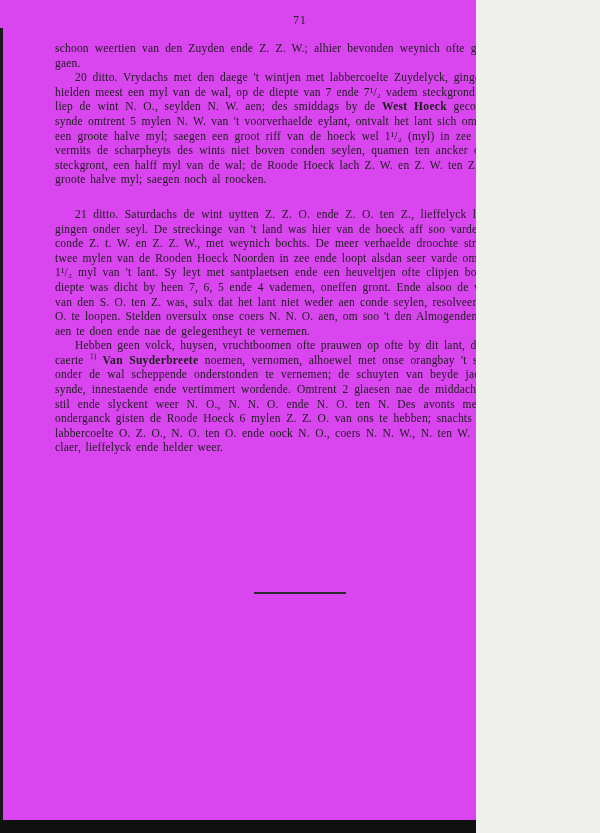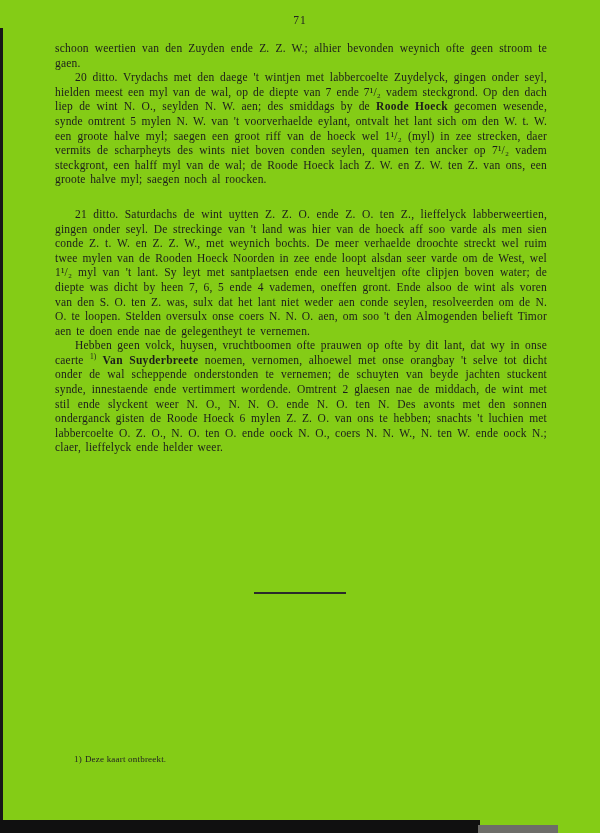--- a/index.html
+++ b/index.html
@@ -3,22 +3,22 @@
 <meta charset="utf-8">
 <style>
   * { margin:0; padding:0; box-sizing:border-box; }
   html, body { width:600px; height:833px; }
   body {
     background:#efefec;
     font-family:"Liberation Serif","DejaVu Serif",serif;
   }
   .page {
     position:relative;
-    width:600px; height:833px;
-    background:#84cc16;
+    width:476px; height:833px;
+    background:#d946ef;
     overflow:hidden;
     color:#1c1c1c;
   }
   .page-number {
     position:absolute;
     top:14px; left:0; width:600px;
     text-align:center;
     font-size:11.5px;
     letter-spacing:1px;
     color:#222;
@@ -82,32 +82,31 @@
   <div class="scan-edge-bottom"></div>
   <div class="scan-edge-bottom-tail"></div>
 
   <div class="page-number">71</div>
 
   <div class="text-block">
 
     <p class="para first"><span>schoon weertien van den Zuyden ende Z. Z. W.; alhier bevonden weynich ofte geen stroom te gaen.</span></p>
 
     <p class="para"><span>20 ditto. Vrydachs met den daege 't wintjen met labbercoelte Zuydelyck, gingen onder seyl, hielden meest een myl van de wal, op de diepte van 7 ende 7¹/₂ vadem steckgrond. Op den dach liep de wint N. O., seylden N. W. aen; des smiddags by de</span>
-      <span class="bold">Roode Hoeck</span>
+      <span class="bold">West Hoeck</span>
       <span>gecomen wesende, synde omtrent 5 mylen N. W. van 't voorverhaelde eylant, ontvalt het lant sich om den W. t. W. een groote halve myl; saegen een groot riff van de hoeck wel 1¹/₂ (myl) in zee strecken, daer vermits de scharpheyts des wints niet boven conden seylen, quamen ten ancker op 7¹/₂ vadem steckgront, een halff myl van de wal; de Roode Hoeck lach Z. W. en Z. W. ten Z. van ons, een groote halve myl; saegen noch al roocken.</span></p>
 
     <p class="para spaced"><span>21 ditto. Saturdachs de wint uytten Z. Z. O. ende Z. O. ten Z., lieffelyck labberweertien, gingen onder seyl. De streckinge van 't land was hier van de hoeck aff soo varde als men sien conde Z. t. W. en Z. Z. W., met weynich bochts. De meer verhaelde droochte streckt wel ruim twee mylen van de Rooden Hoeck Noorden in zee ende loopt alsdan seer varde om de West, wel 1¹/₂ myl van 't lant. Sy leyt met santplaetsen ende een heuveltjen ofte clipjen boven water; de diepte was dicht by heen 7, 6, 5 ende 4 vademen, oneffen gront. Ende alsoo de wint als voren van den S. O. ten Z. was, sulx dat het lant niet weder aen conde seylen, resolveerden om de N. O. te loopen. Stelden oversulx onse coers N. N. O. aen, om soo 't den Almogenden belieft Timor aen te doen ende nae de gelegentheyt te vernemen.</span></p>
 
     <p class="para"><span>Hebben geen volck, huysen, vruchtboomen ofte prauwen op ofte by dit lant, dat wy in onse caerte</span>
       <span class="sup">1)</span>
       <span class="bold">Van Suyderbreete</span>
       <span>noemen, vernomen, alhoewel met onse orangbay 't selve tot dicht onder de wal scheppende onderstonden te vernemen; de schuyten van beyde jachten stuckent synde, innestaende ende vertimmert wordende. Omtrent 2 glaesen nae de middach, de wint met stil ende slyckent weer N. O., N. N. O. ende N. O. ten N. Des avonts met den sonnen onderganck gisten de Roode Hoeck 6 mylen Z. Z. O. van ons te hebben; snachts 't luchien met labbercoelte O. Z. O., N. O. ten O. ende oock N. O., coers N. N. W., N. ten W. ende oock N.; claer, lieffelyck ende helder weer.</span></p>
 
 
   </div>
 
   <div class="divider"></div>
 
   <div class="footnotes">
-    <div class="footnote"><span class="fn-marker">1)</span><span>Deze kaart ontbreekt.</span></div>
   </div>
 
 </div>
 
 </body></html>

